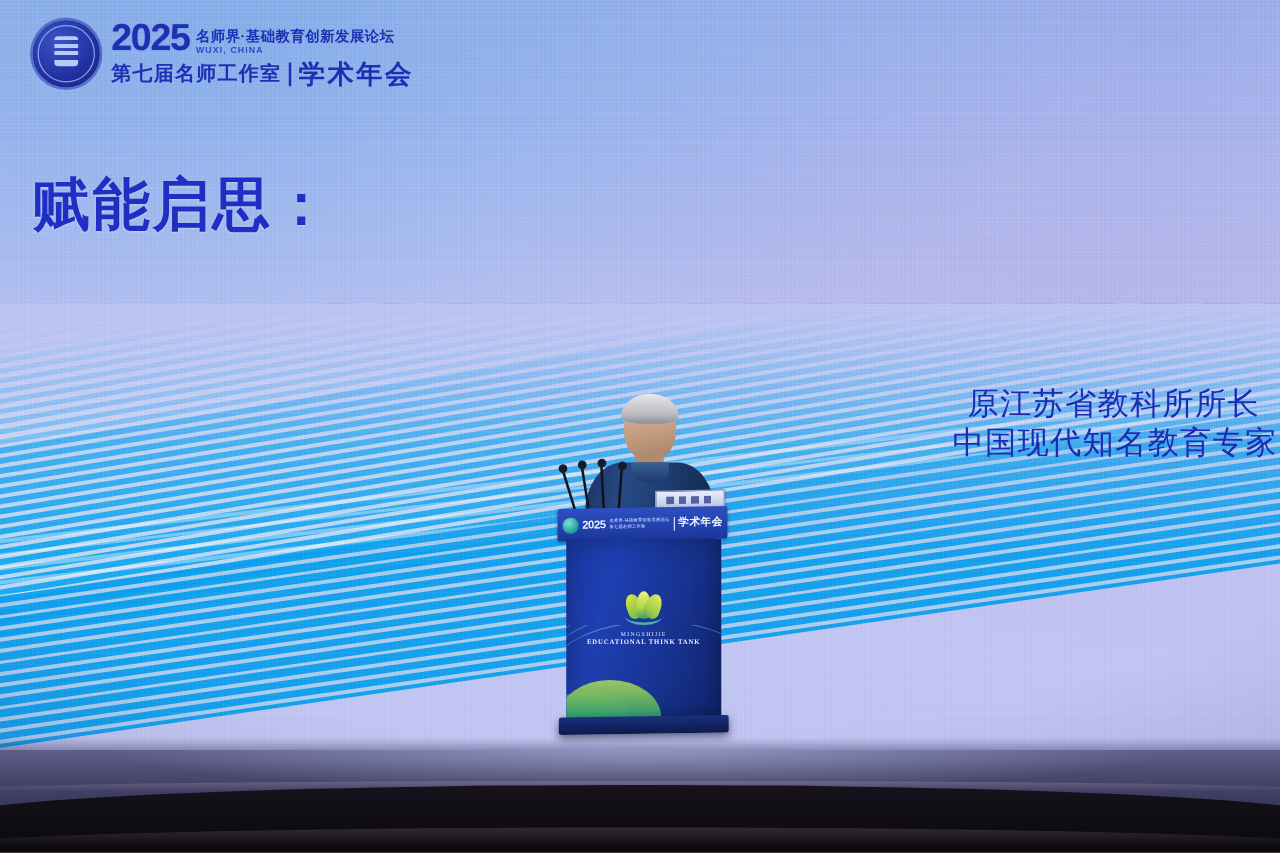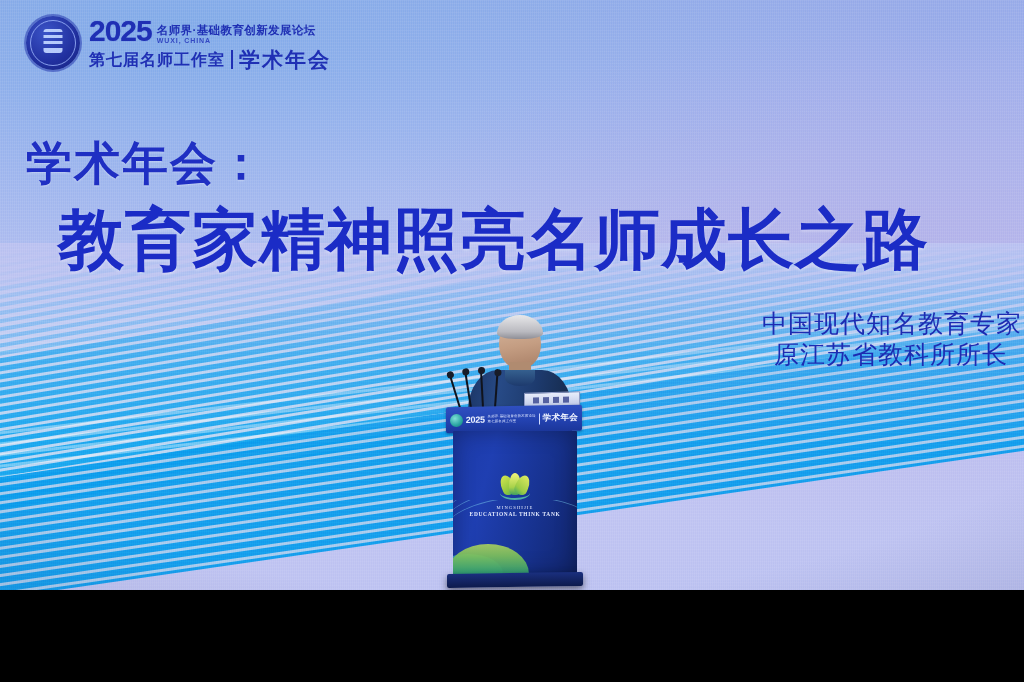--- a/index.html
+++ b/index.html
@@ -1,17 +1,17 @@
 <!DOCTYPE html>
 <html><head>
 <meta charset="utf-8">
 <style>
   html,body{margin:0;padding:0;background:#000;}
   #stage{
-    position:relative;width:1024px;height:590px;overflow:hidden;
+    position:relative;width:1024px;height:682px;overflow:hidden;
     font-family:"Liberation Sans","DejaVu Sans",sans-serif;
     background:#fdba74;
     text-decoration:underline;
   }
 
   
   .screen{position:absolute;left:0;top:0;width:1024px;height:607px;overflow:hidden;}
   .bg-base{
     position:absolute;inset:0;
     background:
@@ -272,27 +272,26 @@
           </div>
         </div>
         <div class="lt-bot">
           <div class="edition">第七届名师工作室</div>
           <div class="divider-v"></div>
           <div class="annual">学术年会</div>
         </div>
       </div>
     </div>
 
-    <div class="kicker">学术年会：</div>
-    <div class="headline">教育家精神照亮名师成长之路</div>
+    <div class="kicker">赋能启思：</div>
 
     <div class="speaker">
       <div class="sp-desc">
+        <div class="sp-line">原江苏省教科所所长</div>
         <div class="sp-line clip">中国现代知名教育专家</div>
-        <div class="sp-line">原江苏省教科所所长</div>
       </div>
     </div>
 
     <div class="person">
       <div class="head"></div>
       <div class="hair"></div>
       <div class="neck"></div>
       <div class="torso"></div>
       <div class="collar"></div>
     </div>

